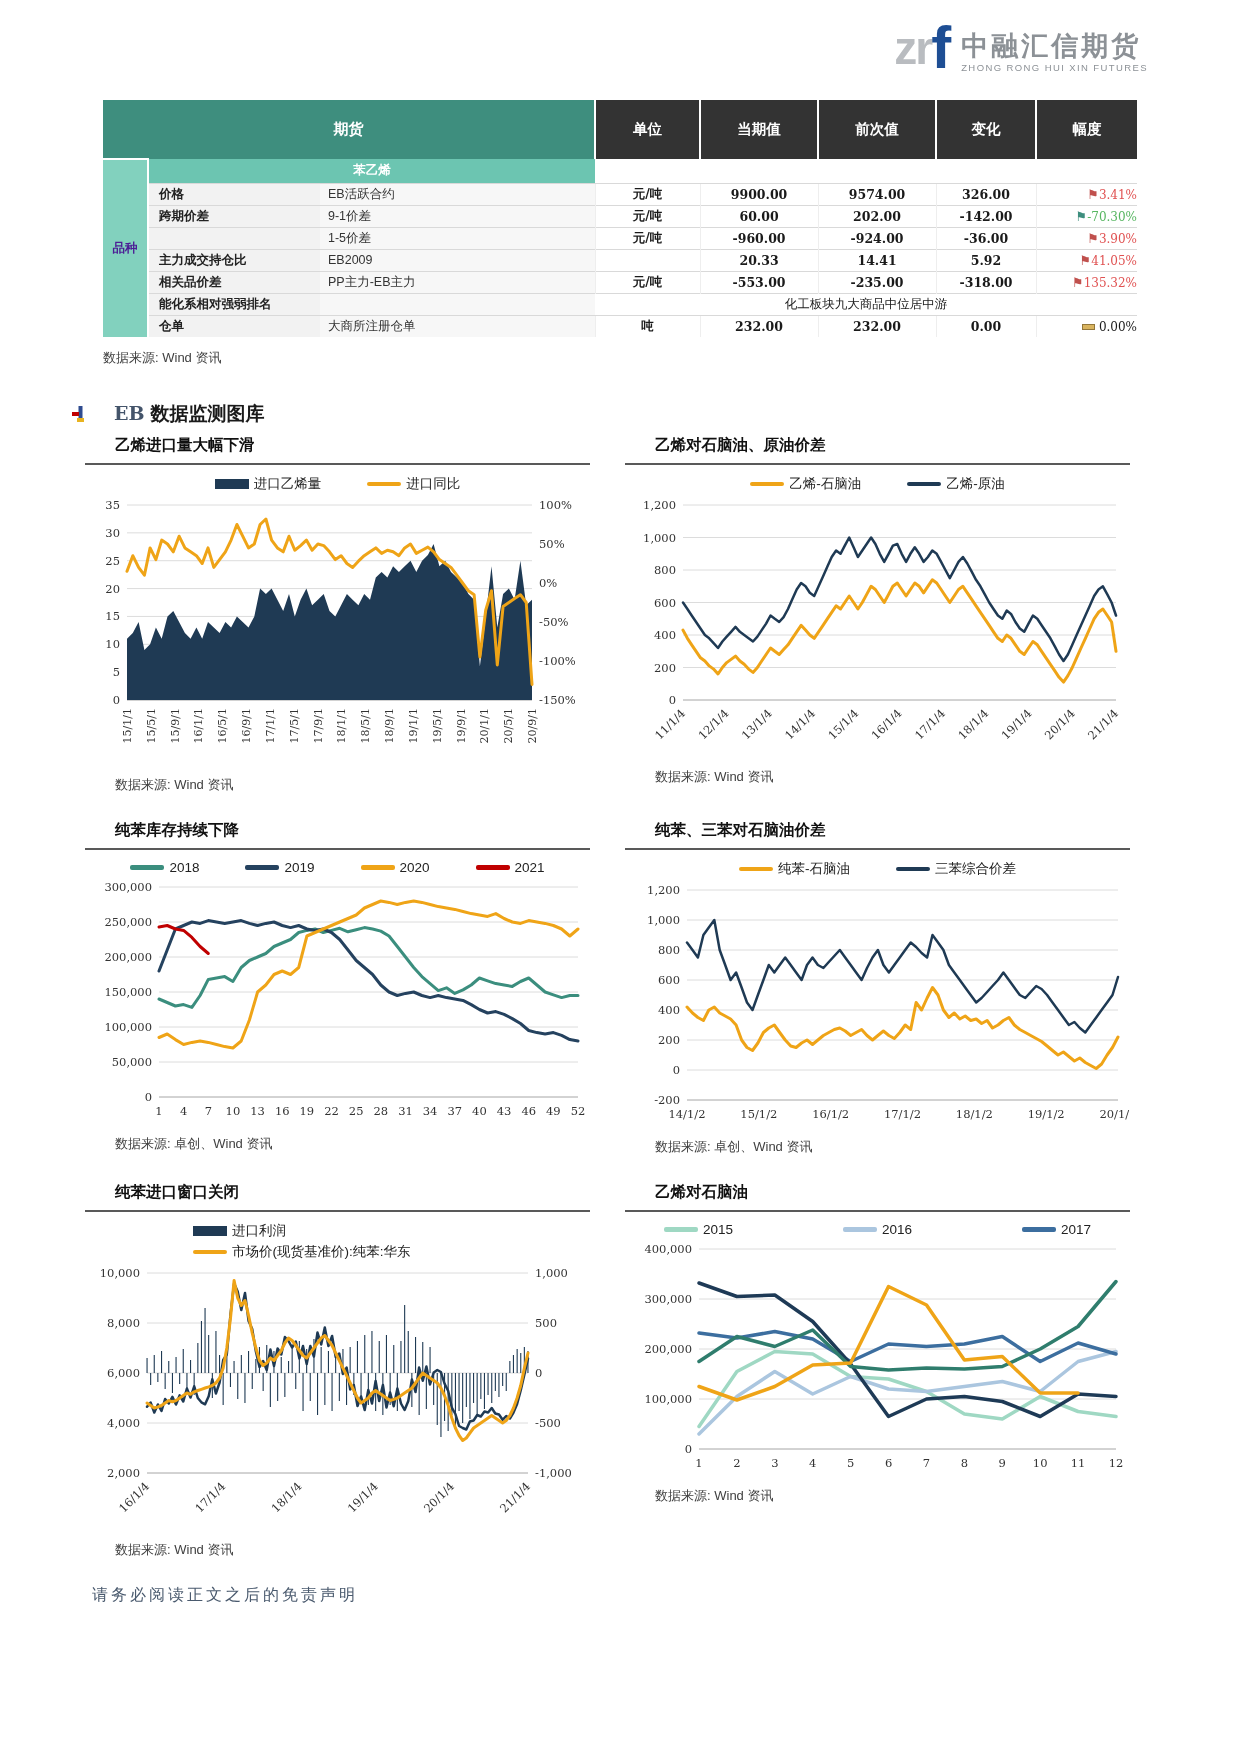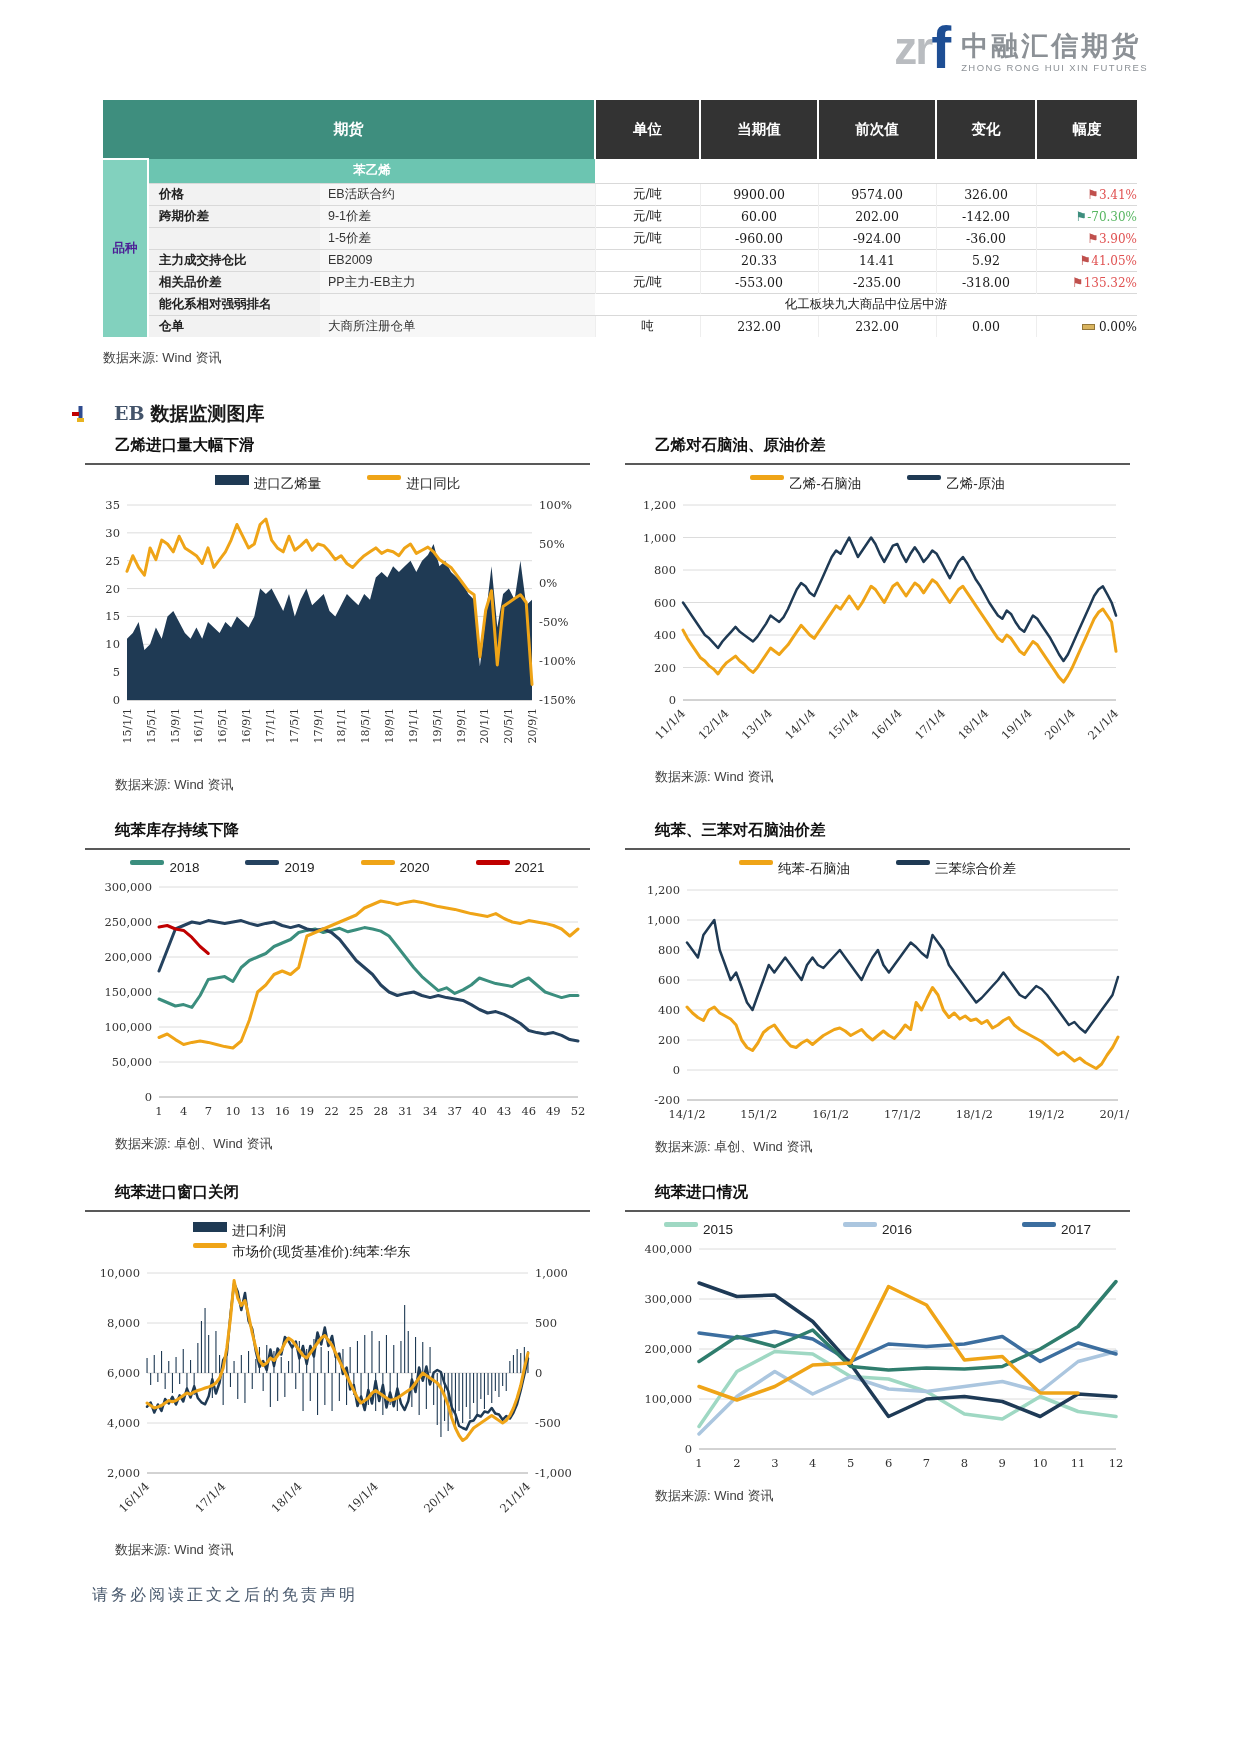--- a/index.html
+++ b/index.html
@@ -30,21 +30,21 @@
     background: #82d1be; color: #4c1d95; font-weight: bold; font-size: 14px;
     text-align: center; border-right: 2px solid #fff; border-top: 2px solid #fff;
   }
   td.product {
     background: #6cc5b1; color: #fff; font-weight: bold; font-size: 13px;
     text-align: center; height: 24px;
   }
   tr.data td { height: 22px; border-top: 1px solid #d9d9d9; }
   td.g { background: #f2f2f2; font-weight: bold; padding-left: 10px; border-top: 1px solid #c9c9c9; }
   td.s { background: #f7f7f7; padding-left: 8px; color: #333; }
-  td.v { text-align: center; font-family: "DejaVu Serif", serif; font-size: 12px; color: #1a1a1a; border-left: 1px solid #eeeeee; }
+  td.v { text-align: center; font-family: "DejaVu Serif", serif; font-size: 12px; color: #1a1a1a; border-left: 1px solid #eeeeee; font-weight: bold; }
   td.spantxt { text-align: center; font-size: 12.5px; color: #1a1a1a; }
   td.pctc { text-align: right; padding-left: 6px; border-left: 1px solid #eeeeee; }
   .flag { display: inline-block; width: 18px; font-size: 13px; line-height: 1; vertical-align: middle; }
   .flag.red-f { color: #c0504d; } .flag.green-f { color: #3e8e7e; }
   .flat-bar { display: inline-block; width: 13px; height: 6px; background: #d9b45f; border: 1px solid #93773a; margin-right: 4px; vertical-align: middle; }
   .pv { font-family: "DejaVu Serif", serif; font-size: 12px; vertical-align: middle; }
   .pv.red-t { color: #e05252; } .pv.green-t { color: #57b661; } .pv.black-t { color: #1a1a1a; }
   .src-line { margin: 12px 0 0 103px; font-size: 13px; color: #404040; }
 
   
@@ -54,21 +54,21 @@
   .bullet { margin-right: 26px; }
 
   
   .charts { display: grid; grid-template-columns: 505px 505px; column-gap: 35px; row-gap: 26px; margin: 8px 0 0 85px; }
   .chart-panel { width: 505px; }
   .chart-panel h3 { font-size: 15.5px; font-weight: bold; color: #111; margin: 0 0 7px 30px; }
   .rule { height: 2px; background: #595959; }
   .legend { display: flex; justify-content: center; align-items: center; gap: 46px; margin: 10px 0 2px 0; flex-wrap: wrap; }
   .legend.col { flex-direction: column; align-items: flex-start; gap: 3px; padding-left: 108px; }
   .legend.wide { gap: 110px; }
-  .leg-item { display: flex; align-items: flex-start; font-size: 13.5px; color: #222; }
+  .leg-item { display: flex; align-items: center; font-size: 13.5px; color: #222; }
   .sw-line { width: 34px; height: 4.5px; border-radius: 2px; margin-right: 5px; }
   .sw-bar { width: 34px; height: 10px; margin-right: 5px; }
   .chart-source { margin: 8px 0 0 30px; font-size: 13px; color: #404040; }
   svg text { font-family: "DejaVu Serif", serif; }
 
   
   .footer { margin: 26px 0 0 92px; font-size: 16px; color: #4a5a6e; letter-spacing: 3px; }
 </style>
 </head>
 <body>
@@ -530,21 +530,21 @@
         <text transform="translate(65,224) rotate(-45)" text-anchor="end" font-size="11.5" fill="#333">16/1/4</text>
         <text transform="translate(141.2,224) rotate(-45)" text-anchor="end" font-size="11.5" fill="#333">17/1/4</text>
         <text transform="translate(217.4,224) rotate(-45)" text-anchor="end" font-size="11.5" fill="#333">18/1/4</text>
         <text transform="translate(293.6,224) rotate(-45)" text-anchor="end" font-size="11.5" fill="#333">19/1/4</text>
         <text transform="translate(369.8,224) rotate(-45)" text-anchor="end" font-size="11.5" fill="#333">20/1/4</text>
         <text transform="translate(446,224) rotate(-45)" text-anchor="end" font-size="11.5" fill="#333">21/1/4</text>
       </svg>
     <div class="chart-source">数据来源: Wind 资讯</div>
   </section>
   <section class="chart-panel">
-    <h3>纯苯进口情况</h3>
+    <h3>乙烯对石脑油</h3>
     <div class="rule"></div>
     <div class="legend wide">
         <span class="leg-item">
           <span class="sw-line" style="background: rgb(159, 216, 195);"></span>
           <span>2015</span>
         </span>
         <span class="leg-item">
           <span class="sw-line" style="background: rgb(171, 198, 223);"></span>
           <span>2016</span>
         </span>

